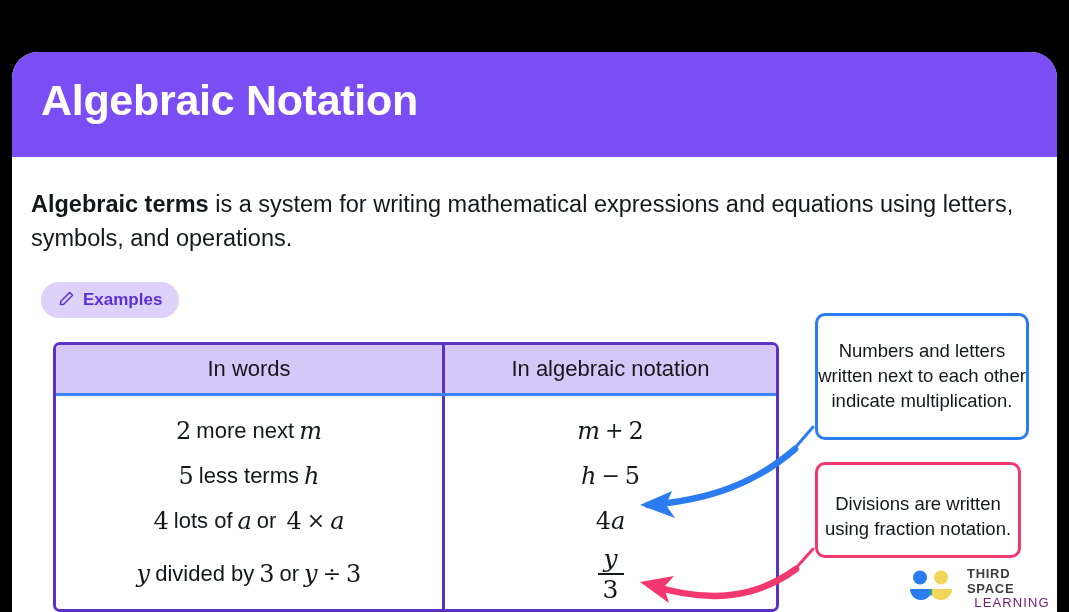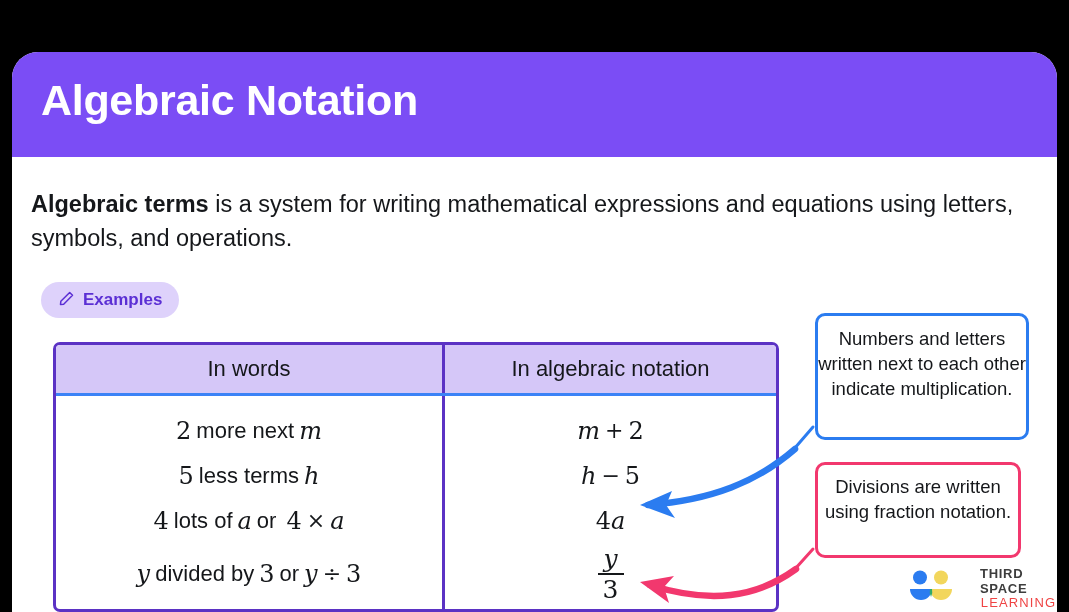--- a/index.html
+++ b/index.html
@@ -182,67 +182,67 @@
     background: #ffffff;
     text-align: center;
     color: #15171a;
   }
   .callout-blue {
     left: 803px;
     top: 261px;
     width: 214px;
     height: 127px;
     border: 3px solid #2B7CF0;
-    padding-top: 10px;
+    padding-top: 22px;
     font-size: 18.5px;
     line-height: 25px;
   }
   .callout-pink {
     left: 803px;
     top: 410px;
     width: 206px;
     height: 96px;
     border: 3px solid #F2386E;
-    padding-top: 9px;
+    padding-top: 26px;
     font-size: 18.5px;
     line-height: 25px;
   }
 
   
   .overlay {
     position: absolute;
     left: 0; top: 0;
     width: 1045px;
     height: 592px;
     pointer-events: none;
   }
 
   
   .logo {
     position: absolute;
     left: 893px;
     top: 515px;
     display: flex;
     align-items: center;
-    gap: 23px;
+    gap: 10px;
   }
   .logo-text {
     display: flex;
     flex-direction: column;
     line-height: 1.12;
   }
   .logo-line1 {
     font-size: 13px;
     font-weight: bold;
     color: #3d3d3d;
     letter-spacing: 0.7px;
   }
   .logo-line2 {
     font-size: 13px;
-    color: #ef4444;
+    color: #701a75;
     letter-spacing: 1.1px;
     text-align: center;
   }
 </style>
 </head>
 <body>
 
 <div class="canvas">
   <div class="card">
 

